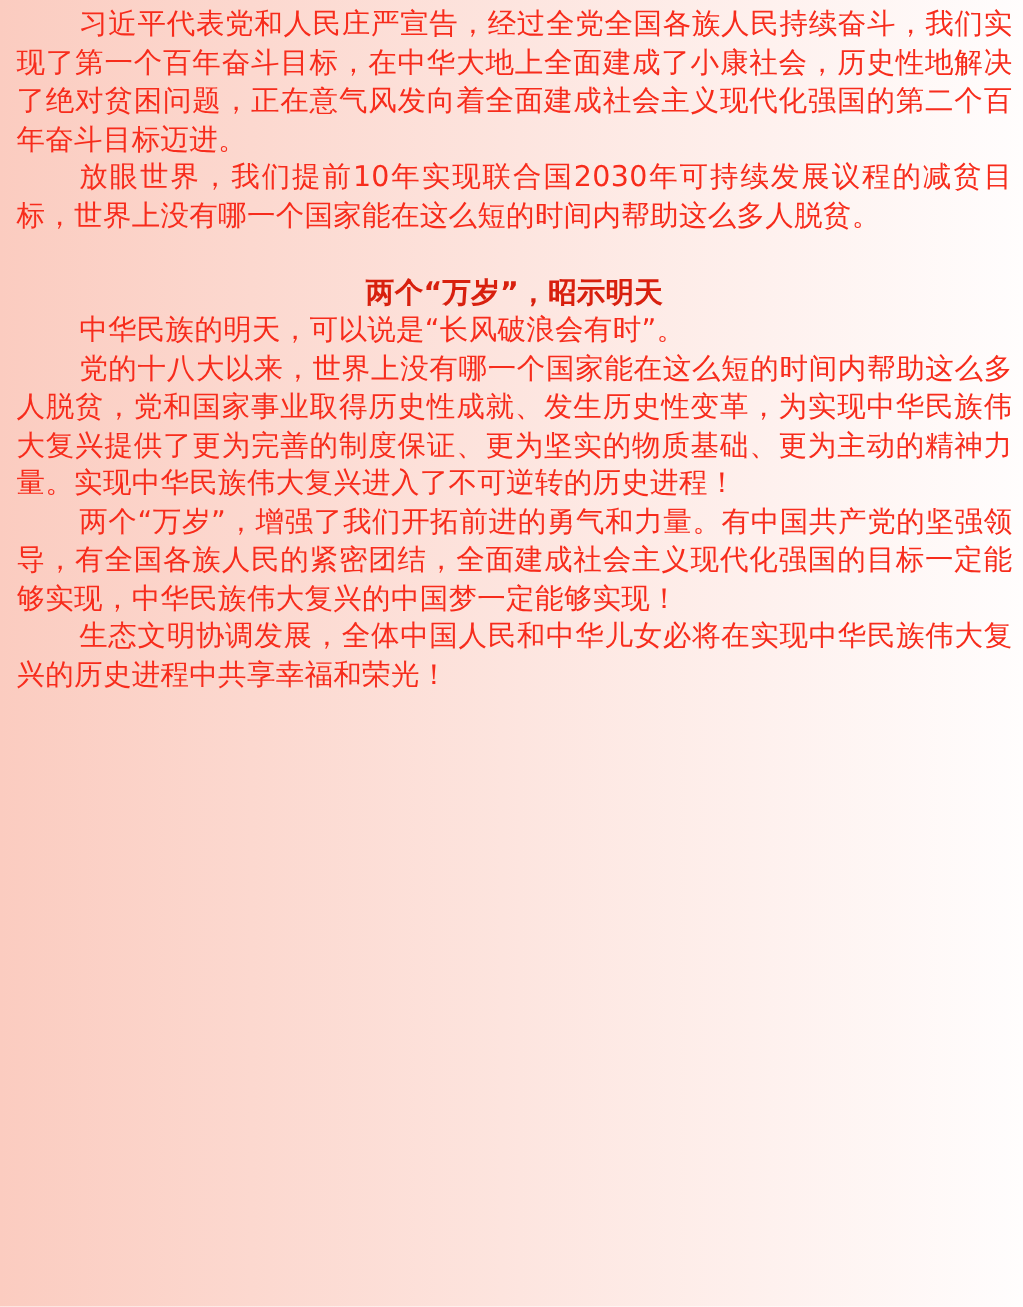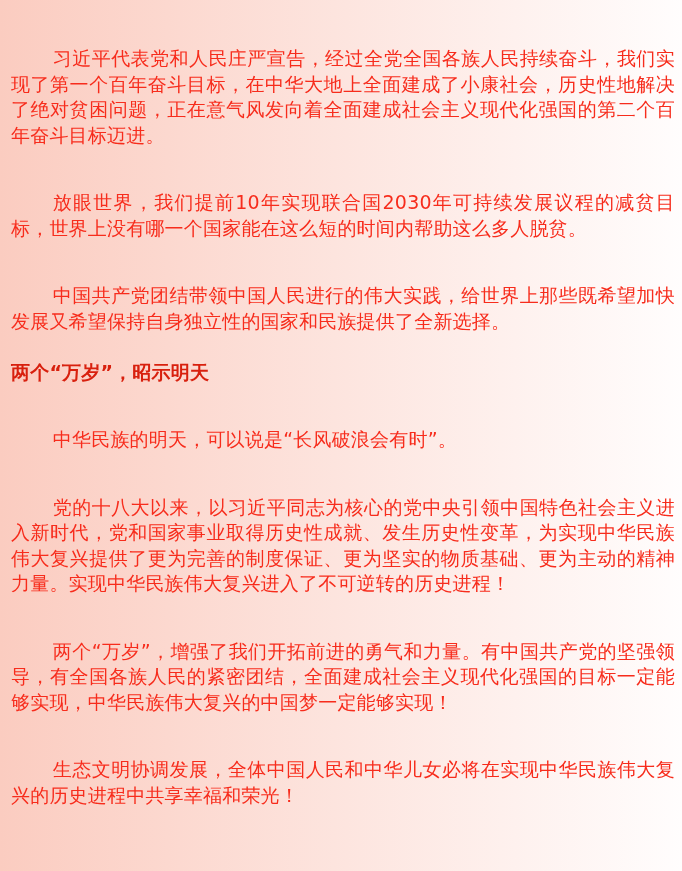--- a/index.html
+++ b/index.html
@@ -20,38 +20,37 @@
     font-size: 19px;
     line-height: 25.5px;
     letter-spacing: 0.2px;
     text-align: justify;
   }
   .doc p {
     margin: 0;
   }
   .doc p.indent {
     text-indent: 2.2em;
-    margin-top: 42px;
   }
   .doc p.no-indent {
     text-indent: 0;
   }
   .doc h2.section-heading {
     margin: 25.5px 0 0 0;
     font-size: 19px;
     line-height: 25.5px;
     font-weight: bold;
+    text-align: center;
     text-indent: 0;
   }
 </style>
 </head>
 <body style="background: linear-gradient(to right, rgb(251, 204, 192), rgb(255, 253, 253));">
 
 <main class="doc" style="color: rgb(247, 44, 28);">
     <p class="indent">习近平代表党和人民庄严宣告，经过全党全国各族人民持续奋斗，我们实现了第一个百年奋斗目标，在中华大地上全面建成了小康社会，历史性地解决了绝对贫困问题，正在意气风发向着全面建成社会主义现代化强国的第二个百年奋斗目标迈进。</p>
     <p class="indent">放眼世界，我们提前10年实现联合国2030年可持续发展议程的减贫目标，世界上没有哪一个国家能在这么短的时间内帮助这么多人脱贫。</p>
-    <p class="indent">中国共产党团结带领中国人民进行的伟大实践，给世界上那些既希望加快发展又希望保持自身独立性的国家和民族提供了全新选择。</p>
     <h2 class="section-heading" style="color: rgb(216, 32, 14);">两个“万岁”，昭示明天</h2>
     <p class="indent">中华民族的明天，可以说是“长风破浪会有时”。</p>
-    <p class="indent">党的十八大以来，以习近平同志为核心的党中央引领中国特色社会主义进入新时代，党和国家事业取得历史性成就、发生历史性变革，为实现中华民族伟大复兴提供了更为完善的制度保证、更为坚实的物质基础、更为主动的精神力量。实现中华民族伟大复兴进入了不可逆转的历史进程！</p>
+    <p class="indent">党的十八大以来，世界上没有哪一个国家能在这么短的时间内帮助这么多人脱贫，党和国家事业取得历史性成就、发生历史性变革，为实现中华民族伟大复兴提供了更为完善的制度保证、更为坚实的物质基础、更为主动的精神力量。实现中华民族伟大复兴进入了不可逆转的历史进程！</p>
     <p class="indent">两个“万岁”，增强了我们开拓前进的勇气和力量。有中国共产党的坚强领导，有全国各族人民的紧密团结，全面建成社会主义现代化强国的目标一定能够实现，中华民族伟大复兴的中国梦一定能够实现！</p>
     <p class="indent">生态文明协调发展，全体中国人民和中华儿女必将在实现中华民族伟大复兴的历史进程中共享幸福和荣光！</p>
   </main>
 
 </body></html>

